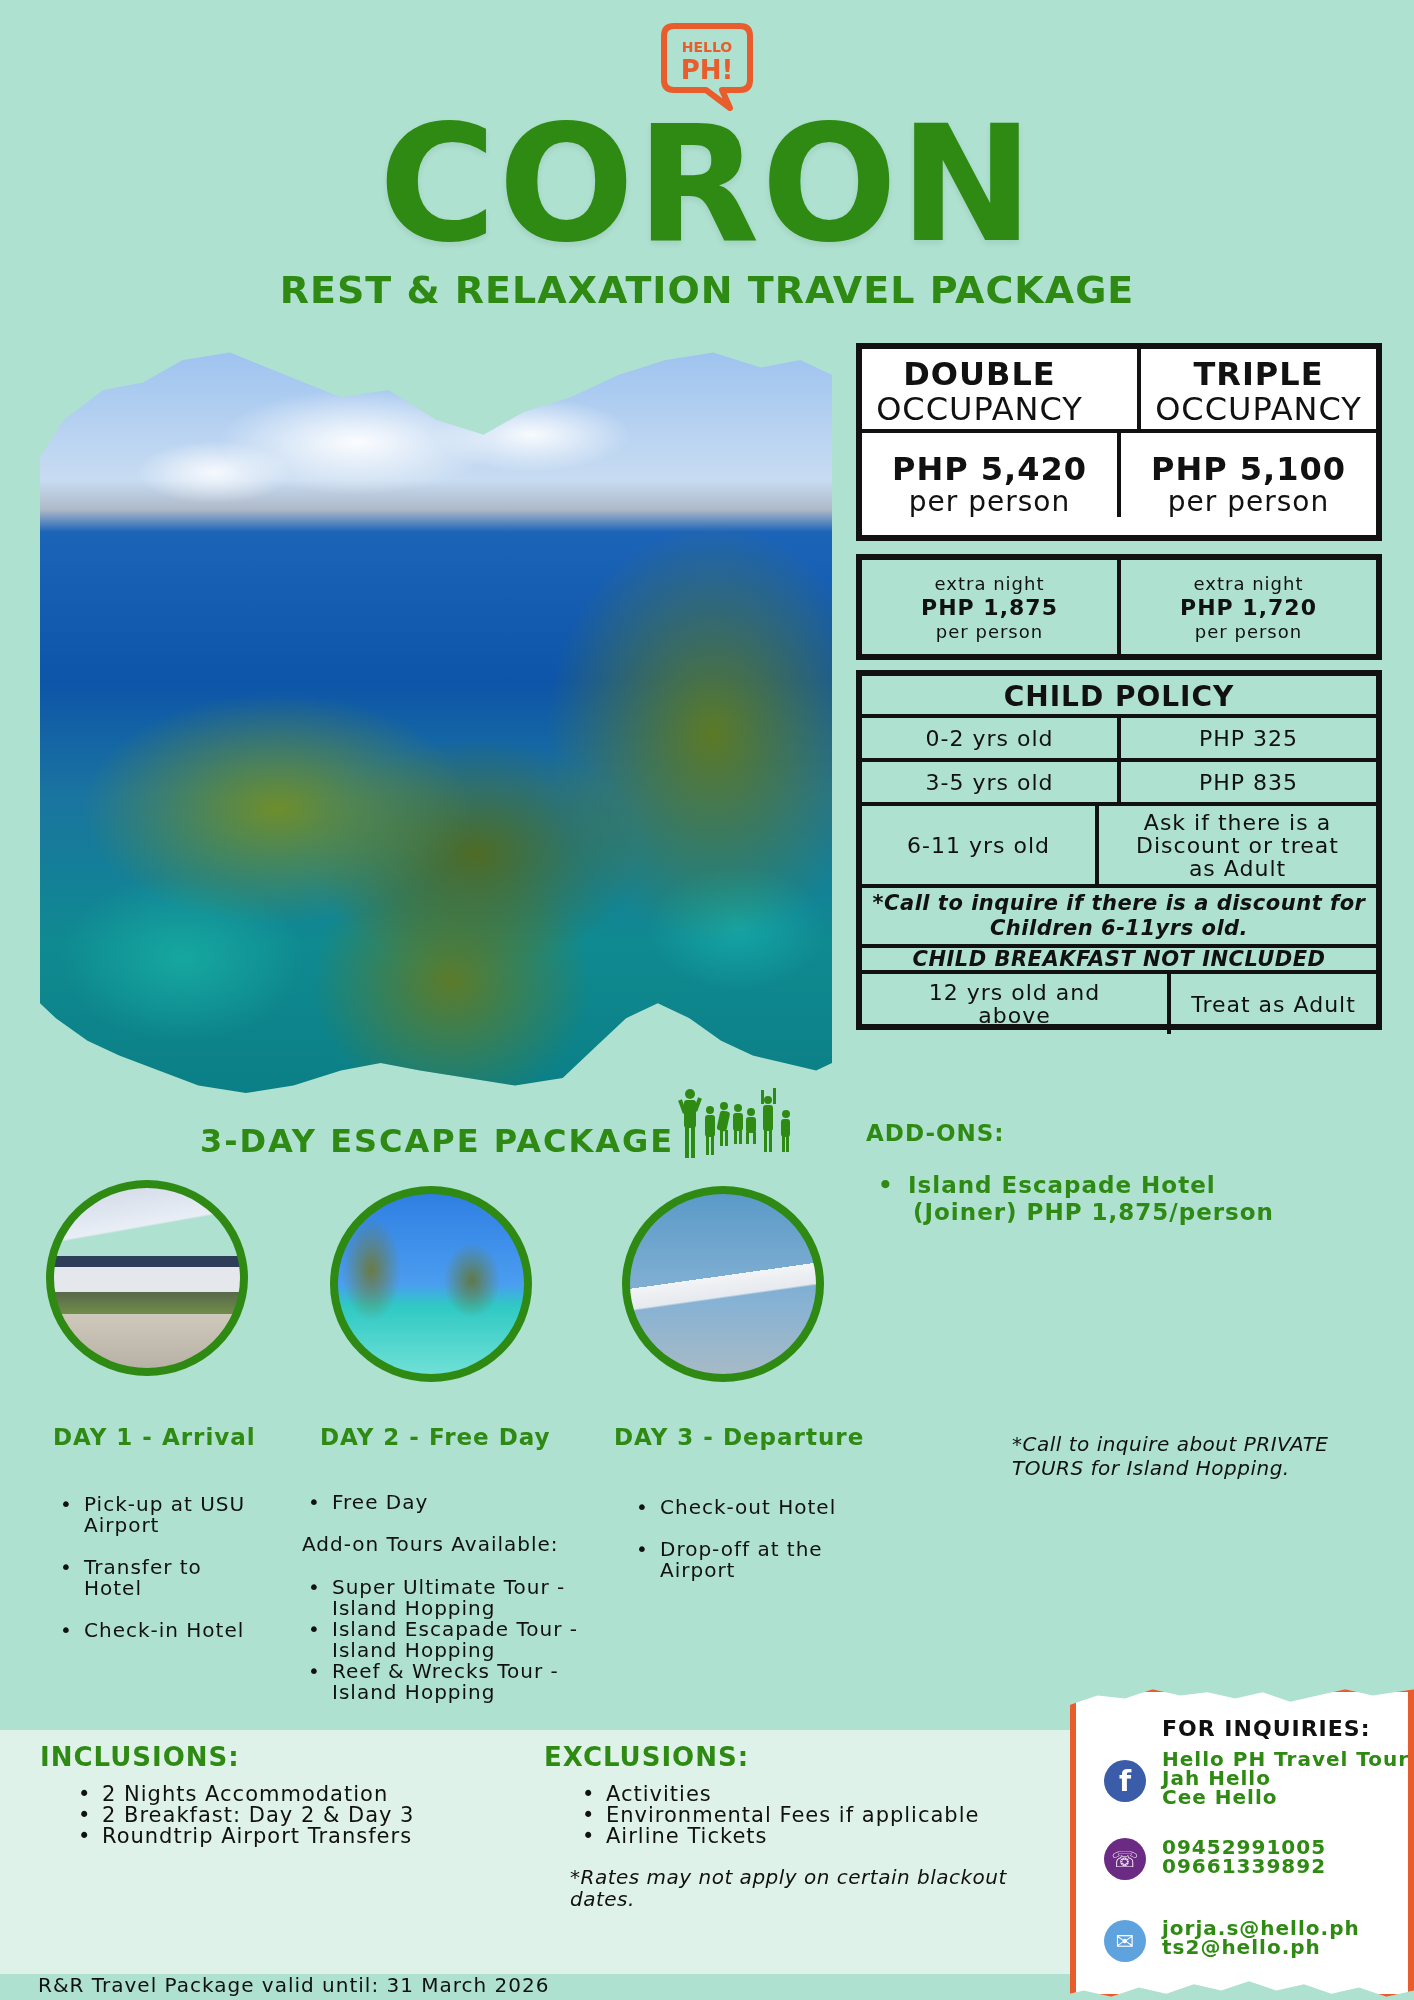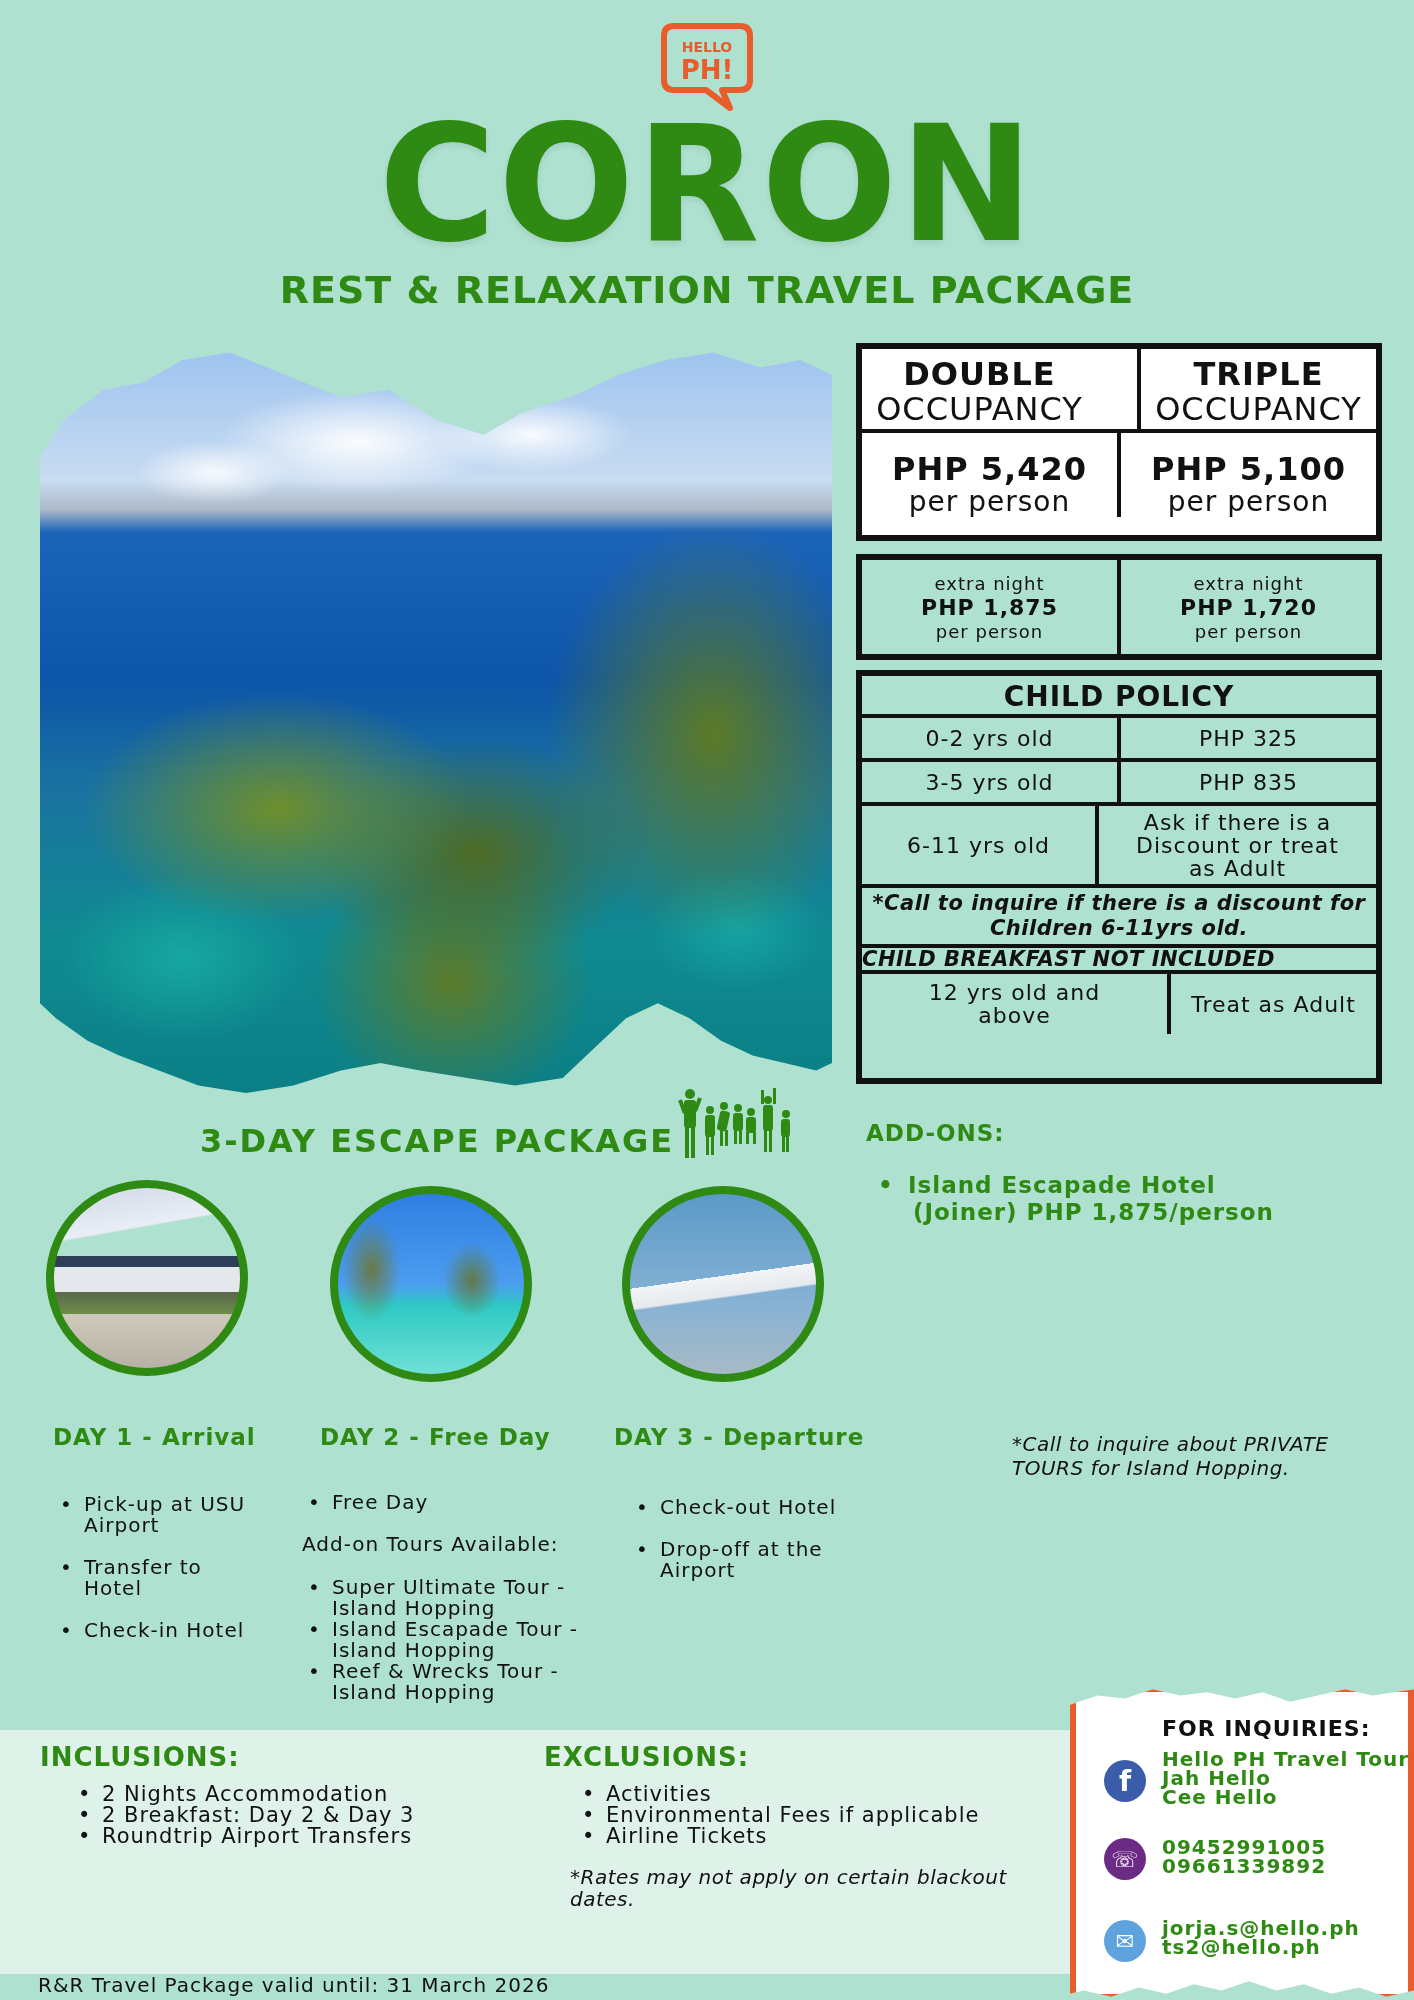--- a/index.html
+++ b/index.html
@@ -58,27 +58,27 @@
   .occ-word { font-size: 32px; letter-spacing: 1px; line-height: 36px; }
   .occ-price .cell { padding-top: 18px; }
   .price-main { font-weight: bold; font-size: 32px; line-height: 36px; letter-spacing: 1px; }
   .price-unit { font-size: 28px; line-height: 30px; letter-spacing: 1px; }
 
   #extra-table { top: 554px; height: 106px; background: #aee1cf; }
   #extra-table .cell { padding-top: 12px; }
   .extra-label, .extra-unit { font-size: 18px; line-height: 24px; letter-spacing: 1px; }
   .extra-price { font-weight: bold; font-size: 22px; line-height: 24px; letter-spacing: 1px; }
 
-  #child-table { top: 670px; height: 414px; background: #aee1cf; }
+  #child-table { top: 670px; height: 360px; background: #aee1cf; }
   .ct-title { text-align: center; font-weight: bold; font-size: 28px; line-height: 36px; letter-spacing: 1px; border-bottom: 4px solid #111; height: 42px; padding-top: 3px; }
   .ct-row { display: flex; border-bottom: 4px solid #111; }
   .ct-row > div { flex: 1; display: flex; align-items: center; justify-content: center; text-align: center; font-size: 22px; line-height: 23px; letter-spacing: 1px; }
   .ct-row > div + div { border-left: 4px solid #111; }
   .ct-note { text-align: center; font-weight: bold; font-style: italic; font-size: 21px; line-height: 25px; border-bottom: 4px solid #111; padding: 3px 4px; letter-spacing: 0.5px; }
-  .ct-breakfast { font-weight: bold; font-style: italic; font-size: 21px; line-height: 22px; border-bottom: 4px solid #111; letter-spacing: 0.5px; }
+  .ct-breakfast { text-align: center; font-weight: bold; font-style: italic; font-size: 21px; line-height: 22px; border-bottom: 4px solid #111; letter-spacing: 0.5px; }
 
   
   #escape-title { left: 200px; top: 1122px; font-weight: bold; font-size: 32px; letter-spacing: 2px; color: #2e8a12; }
   #people-icon { left: 678px; top: 1088px; width: 122px; height: 72px; }
 
   .day-photo { width: 202px; height: 196px; border-radius: 50%; border: 8px solid #2e8a12; overflow: hidden; }
   #photo-day1 { left: 46px; top: 1180px;
     background:
       linear-gradient(170deg, #cfd8e6 0%, #e9eef6 25%, transparent 26%),
       linear-gradient(to bottom, transparent 0%, transparent 38%, #2e3e58 38%, #2e3e58 44%, #e4e7ec 44%, #e4e7ec 58%, #58694a 58%, #6f8d4a 70%, #cfc9bc 70%, #b8b2a6 100%);

